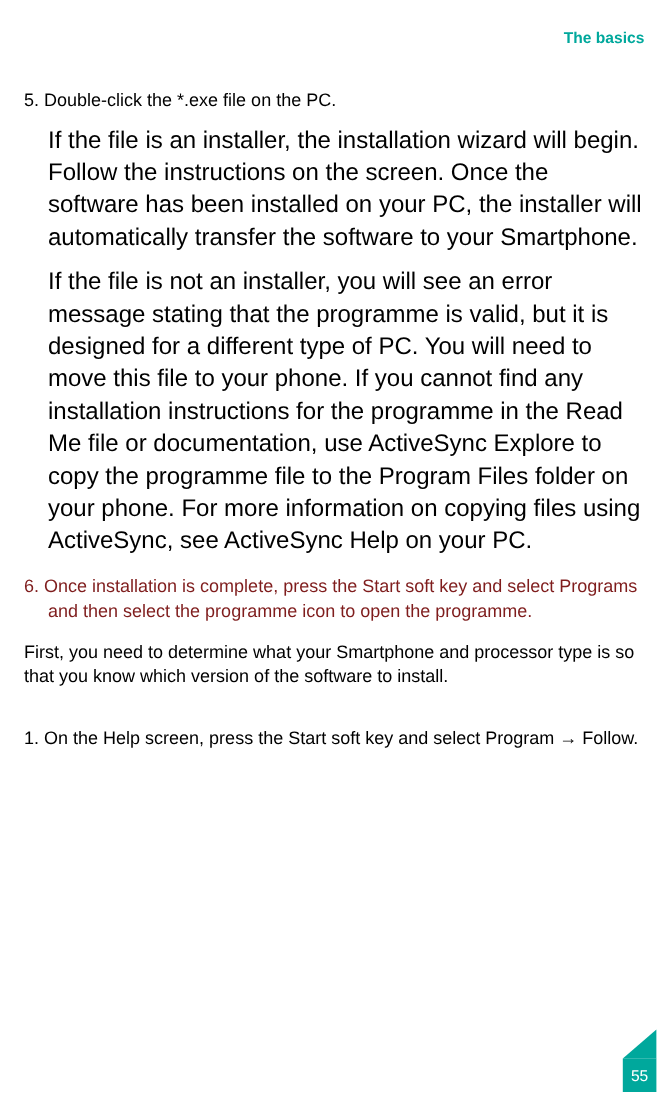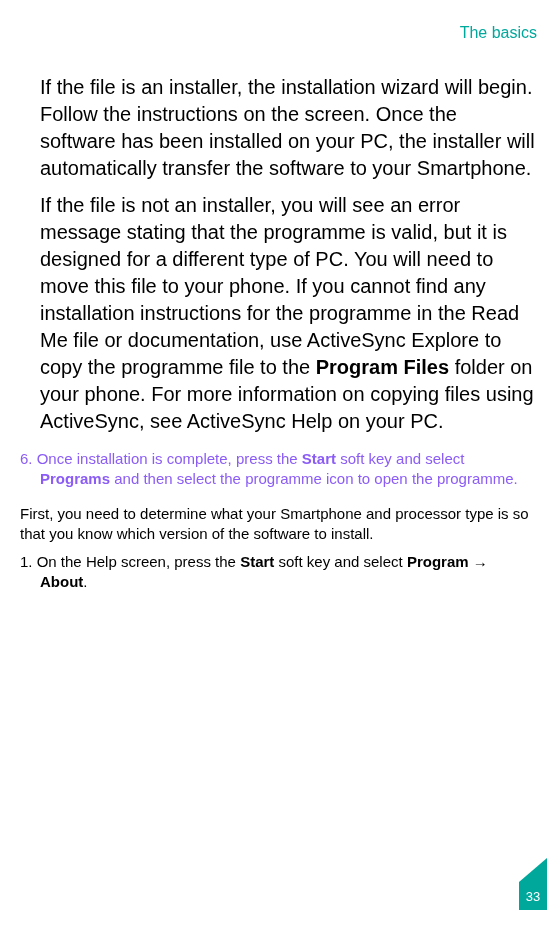--- a/index.html
+++ b/index.html
@@ -13,22 +13,22 @@
       background: #fff;
       font-family: Verdana, Geneva, sans-serif;
       position: relative;
       padding: 24px 20px 0 20px;
     }
     .header-label {
       position: absolute;
       top: 24px;
       right: 20px;
       color: #00a89c;
-      font-size: 16px;
-      font-weight: normal;
+      font-size: 13px;
+      font-weight: bold;
     }
     .content {
       margin-top: 50px;
     }
     .step {
       margin-bottom: 14px;
     }
     .step-block {
       padding-left: 20px;
       text-indent: -20px;
@@ -36,36 +36,36 @@
       line-height: 1.35;
     }
     .para {
       padding-left: 20px;
       font-size: 20px;
       line-height: 1.35;
       margin-top: 10px;
       margin-bottom: 10px;
     }
     .step-red {
-      color: #8b5cf6;
+      color: #7f1d1d;
     }
     .bold {
-      font-weight: bold;
+      font-weight: normal;
     }
     .section-heading {
       font-size: 17px;
       font-weight: bold;
       margin-top: 28px;
       margin-bottom: 14px;
       line-height: 1.3;
     }
     .intro-para {
       font-size: 15px;
       line-height: 1.35;
-      margin-bottom: 8px;
+      margin-bottom: 32px;
     }
     .page-number-box {
       position: absolute;
       bottom: 16px;
       right: 10px;
       width: 28px;
       height: 28px;
       background: #00a89c;
       color: #fff;
       font-size: 13px;
@@ -87,40 +87,44 @@
     }
   </style>
 </head>
 <body>
 
 <div class="header-label">The basics</div>
 
 <div class="content">
 
   <div class="step">
+    <div class="step-block">
+      <span>5.</span>
+      <span>Double-click the *.exe file on the PC.</span>
+    </div>
     <div class="para">If the file is an installer, the installation wizard will begin. Follow the instructions on the screen. Once the software has been installed on your PC, the installer will automatically transfer the software to your Smartphone.</div>
     <div class="para">
       <span>If the file is not an installer, you will see an error message stating that the programme is valid, but it is designed for a different type of PC. You will need to move this file to your phone. If you cannot find any installation instructions for the programme in the Read Me file or documentation, use ActiveSync Explore to copy the programme file to the </span><span class="bold">Program Files</span><span> folder on your phone. For more information on copying files using ActiveSync, see ActiveSync Help on your PC.</span>
     </div>
   </div>
 
   <div class="step step-red">
     <div class="step-block">
       <span>6.</span>
       <span>Once installation is complete, press the </span><span class="bold">Start</span><span> soft key and select </span><span class="bold">Programs</span><span> and then select the programme icon to open the programme.</span>
     </div>
   </div>
 
 
   <div class="intro-para">First, you need to determine what your Smartphone and processor type is so that you know which version of the software to install.</div>
 
   <div class="step">
     <div class="step-block">
       <span>1.</span>
-      <span>On the Help screen, press the </span><span class="bold">Start</span><span> soft key and select </span><span class="bold">Program</span><span class="arrow"> → </span><span class="bold">About</span><span>.</span>
+      <span>On the Help screen, press the </span><span class="bold">Start</span><span> soft key and select </span><span class="bold">Program</span><span class="arrow"> → </span><span class="bold">Follow</span><span>.</span>
     </div>
   </div>
 
 
 </div>
 
 <div class="triangle"></div>
-<div class="page-number-box">33</div>
+<div class="page-number-box">55</div>
 
 </body></html>

